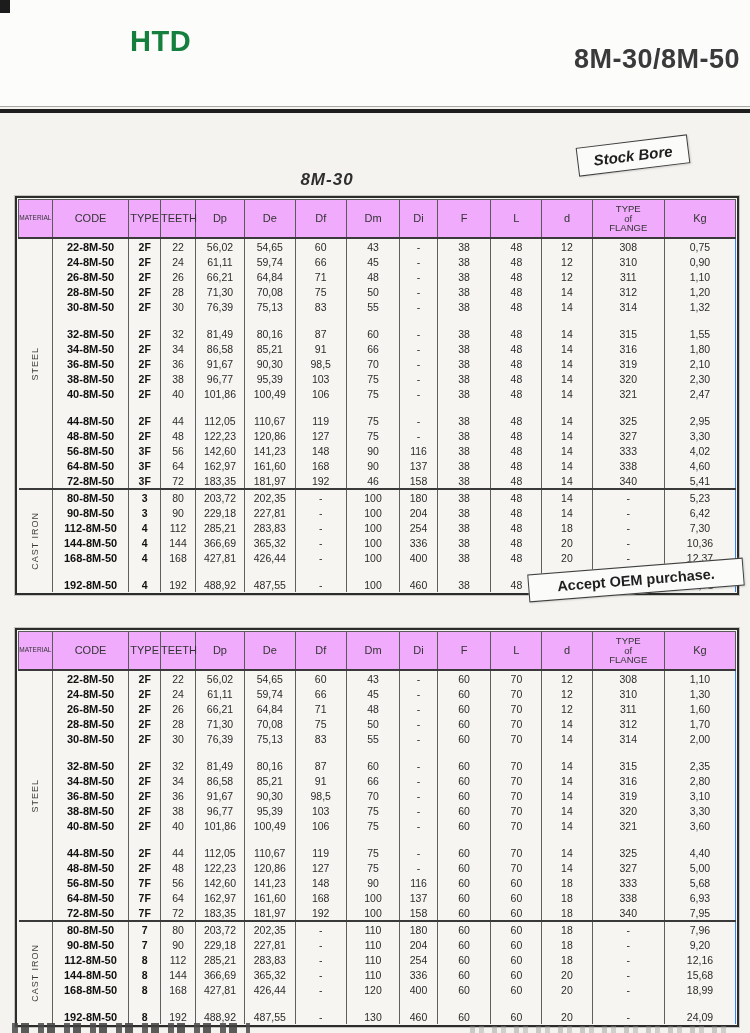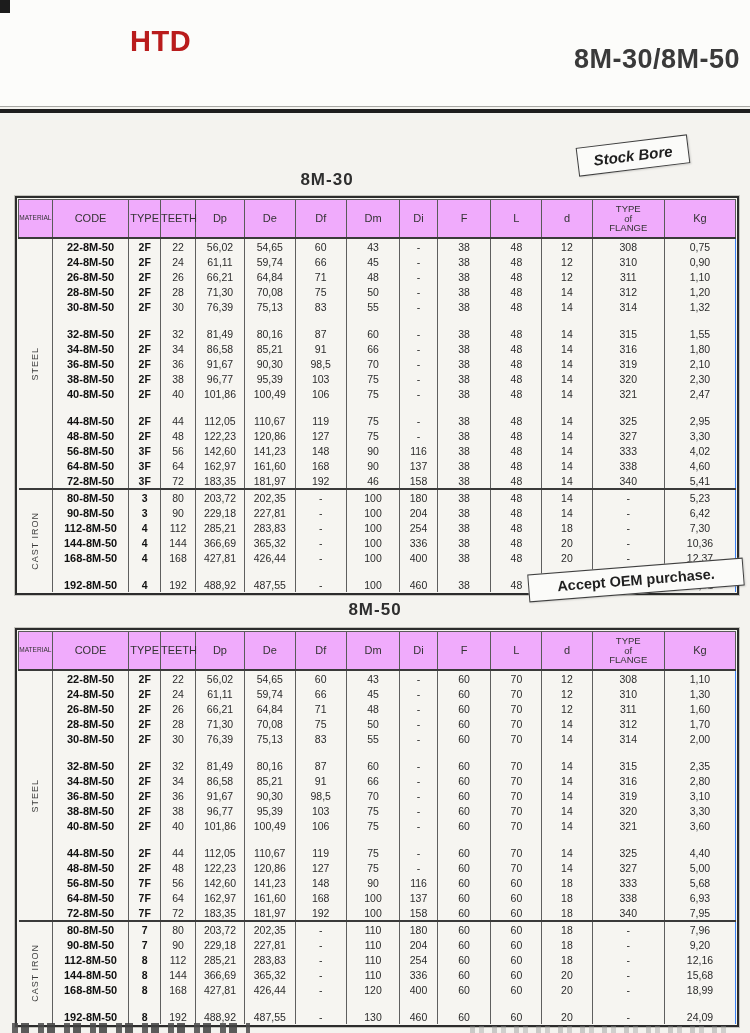--- a/index.html
+++ b/index.html
@@ -7,37 +7,37 @@
     width:750px; height:1033px; overflow:hidden; position:relative;
     background:#f4f3ef;
     font-family:"Liberation Sans", sans-serif;
     color:#2b2b2b;
   }
   .page { position:relative; width:750px; height:1033px; }
 
   
   .page-header { position:absolute; top:0; left:0; width:750px; height:106px; background:#fcfcfa; }
   .corner-smudge { position:absolute; top:0; left:0; width:10px; height:13px; background:#1c1c1c; }
-  .brand { position:absolute; left:130px; top:26px; line-height:1.04; color:#b91c1c; font-weight:bold; letter-spacing:0.5px; }
+  .brand { position:absolute; left:130px; top:26px; line-height:1.04; color:#15803d; font-weight:bold; letter-spacing:0.5px; }
   .brand .l1 { font-size:29px; }
   .brand .l2 { font-size:29px; }
   .model-range { position:absolute; right:10px; top:44px; font-size:27px; font-weight:bold; color:#3a3a3a; letter-spacing:0.5px; }
   .rule { position:absolute; top:106px; left:0; width:750px; height:8px; border-top:1px solid #a8a8a4; }
   .rule::after { content:""; display:block; margin-top:2px; height:4px; background:#1e1e1e; }
 
   
   .stamp { position:absolute; background:#fbfbf9; border:1.5px solid #3f3f3f;
            box-shadow:1px 1px 2px rgba(0,0,0,0.15); display:flex; align-items:center; justify-content:center;
            font-weight:bold; color:#1f1f1f; }
   .stamp-stockbore { left:577px; top:141px; width:110px; height:27px; transform:rotate(-7deg); font-size:15px; font-style:italic; }
   .stamp-oem { left:528px; top:566px; width:214px; height:26px; transform:rotate(-4.5deg); font-size:14.5px; }
 
   
   .section-title { text-align:center; font-size:17px; font-weight:bold; color:#2e2e2e; letter-spacing:1px; margin:0; }
-  .title-1 { position:absolute; top:170px; left:0; width:654px; }
+  .title-1 { position:absolute; top:170px; left:0; width:654px;font-style:italic; }
   .title-2 { position:absolute; top:600px; left:0; width:750px; }
 
   
   .table-wrap { position:absolute; left:15px; width:718px; border:2px solid #2c2c2c;
                 box-shadow:0 0 0 1px #c6c5bf; background:#f6f5f1; padding:1px; }
   .wrap-1 { top:196px; }
   .wrap-2 { top:628px; }
   table.spec-table { width:100%; border-collapse:collapse; table-layout:fixed; background:#f6f5f1; }
   table.spec-table th {
     background:#f0abfc; border:1px solid #5a5a5a; border-bottom:2px solid #3a3a3a;
@@ -487,21 +487,20 @@
               <td class="cell-flange">-</td>
               <td class="cell-kg">14,31</td>
             </tr>
           </tbody>
         </table>
       </div>
   </div>
 
   <div class="stamp stamp-oem">Accept OEM purchase.</div>
 
-  <h2 class="section-title title-2">8M-50</h2>
   <div class="table-wrap wrap-2">
     <div>
         <table class="spec-table">
           <colgroup>
             <col style="width: 4.7%;">
             <col style="width: 10.7%;">
             <col style="width: 4.4%;">
             <col style="width: 4.9%;">
             <col style="width: 6.8%;">
             <col style="width: 7.1%;">

